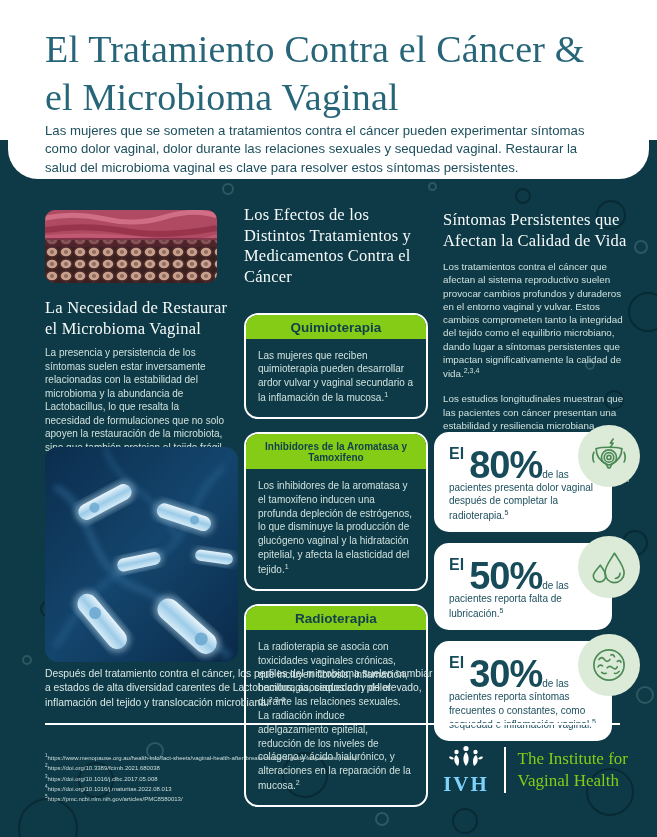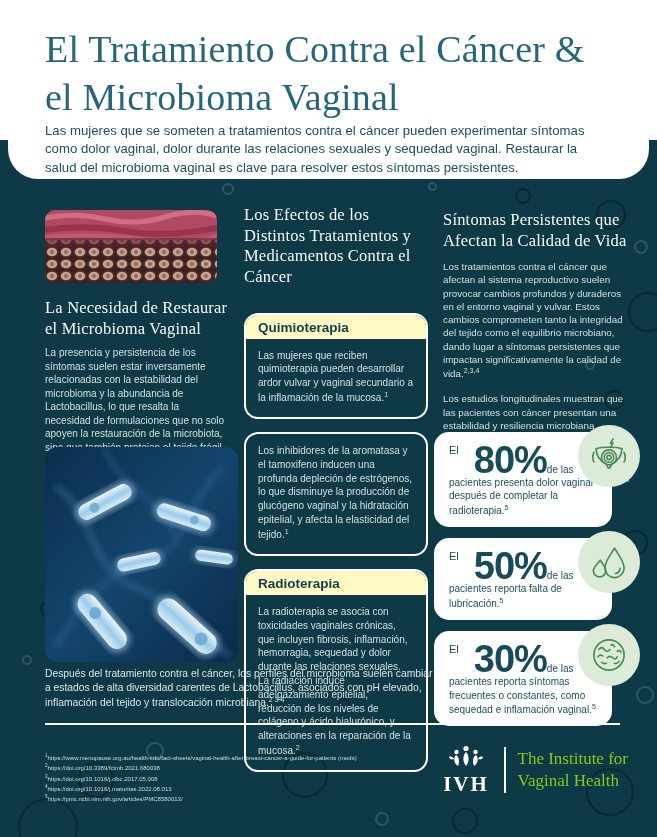--- a/index.html
+++ b/index.html
@@ -29,47 +29,47 @@
   .tissue-img { width:172px; height:73px; border-radius:10px; overflow:hidden; }
   .col-left .col-heading { margin-top:15px; width:190px; }
   .col-left .body-text { margin-top:7px; width:180px; }
   .bacteria-img { position:absolute; left:45px; top:447px; width:193px; height:215px; border-radius:13px; overflow:hidden; z-index:3; }
   .tissue-img svg, .bacteria-img svg { display:block; }
 
   
   .col-mid { position:absolute; left:244px; top:205px; width:184px; z-index:3; }
   .col-mid .col-heading { width:176px; margin-bottom:25px; }
   .tcard { border:2px solid #ffffff; border-radius:14px; overflow:hidden; margin-bottom:13px; }
-  .tcard-header { background:#fef9c3; color:#123f4c; font-weight:bold; font-size:13.5px; padding:5px 12px 4px; }
+  .tcard-header { background:#84cc16; color:#123f4c; font-weight:bold; font-size:13.5px; padding:5px 12px 4px;text-align:center; }
   .tcard-header.small { font-size:10px; padding:7px 12px 6px; }
   .tcard-body { padding:10px 12px 12px; font-size:10px; line-height:1.38; color:#cfe0dd; }
 
   
   .col-right { position:absolute; left:443px; top:210px; width:196px; z-index:3; }
   .col-right .col-heading { width:196px; margin-bottom:9px; }
   .col-right .body-text { width:190px; font-size:9.8px; margin-bottom:12px; }
 
   .stats { position:absolute; left:434px; top:432px; width:178px; z-index:3; }
   .stat-card { position:relative; background:#ffffff; border-radius:15px; padding:11px 40px 10px 15px; margin-bottom:11px; color:#1d4f5e; }
   .stat-line { font-size:10px; line-height:1.32; width:150px; }
-  .stat-el { font-size:11px; font-weight:normal; vertical-align:19px; margin-right:15px; color:#174b59; }
+  .stat-el { font-size:16px; font-weight:bold; vertical-align:19px; margin-right:5px; color:#174b59; }
   .stat-num { font-size:38px; font-weight:bold; letter-spacing:-1px; line-height:0.85; color:#174b59; margin-right:0; }
   .stat-icon-circle { position:absolute; top:-7px; right:-28px; width:62px; height:62px; border-radius:50%; background:#dcead8; display:flex; align-items:center; justify-content:center; }
 
   
   .bottom-note { position:absolute; left:45px; top:667px; width:392px; font-size:10.3px; line-height:1.38; color:#d9e6e4; z-index:3; }
   .divider-line { position:absolute; left:45px; top:723px; width:575px; height:2px; background:#ffffff; z-index:3; }
   .footnotes { position:absolute; left:45px; top:753px; width:400px; list-style:none; z-index:3; }
   .footnotes li { font-size:6px; line-height:1.55; color:#cfdedd; white-space:nowrap; }
   .footnotes sup { font-size:4.5px; }
 
   
   .logo { position:absolute; left:438px; top:745px; display:flex; align-items:center; z-index:3; }
   .logo-mark { width:56px; text-align:center; }
-  .logo-acronym { font-family:"Liberation Serif","DejaVu Serif",serif; font-weight:bold; color:#ffffff; font-size:21px; letter-spacing:2px; line-height:1; margin-top:1px; }
+  .logo-acronym { font-family:"Liberation Serif","DejaVu Serif",serif; font-weight:bold; color:#7dd3fc; font-size:21px; letter-spacing:2px; line-height:1; margin-top:1px; }
   .logo-divider { width:1.5px; height:46px; background:#ffffff; margin:0 12px 0 10px; }
   .logo-name { font-family:"Liberation Serif","DejaVu Serif",serif; color:#84cc16; font-size:17px; line-height:1.3; }
   .logo-name span { display:block; }
 </style>
 </head>
 <body>
 
 <div class="page">
 
   <div>
@@ -182,20 +182,21 @@
 
   <div class="col-mid">
     <h2 class="col-heading">Los Efectos de los Distintos Tratamientos y Medicamentos Contra el Cáncer</h2>
 
     <div class="tcard">
       <div class="tcard-header">Quimioterapia</div>
       <div class="tcard-body"><span>Las mujeres que reciben quimioterapia pueden desarrollar ardor vulvar y vaginal secundario a la inflamación de la mucosa.</span><sup>1</sup></div>
     </div>
 
     <div class="tcard">
+      <div class="tcard-header small">Inhibidores de la Aromatasa y Tamoxifeno</div>
       <div class="tcard-body"><span>Los inhibidores de la aromatasa y el tamoxifeno inducen una profunda depleción de estrógenos, lo que disminuye la producción de glucógeno vaginal y la hidratación epitelial, y afecta la elasticidad del tejido.</span><sup>1</sup></div>
     </div>
 
     <div class="tcard">
       <div class="tcard-header">Radioterapia</div>
       <div class="tcard-body"><span>La radioterapia se asocia con toxicidades vaginales crónicas, que incluyen fibrosis, inflamación, hemorragia, sequedad y dolor durante las relaciones sexuales. La radiación induce adelgazamiento epitelial, reducción de los niveles de colágeno y ácido hialurónico, y alteraciones en la reparación de la mucosa.</span><sup>2</sup></div>
     </div>
   </div>
 
   <div class="col-right">

